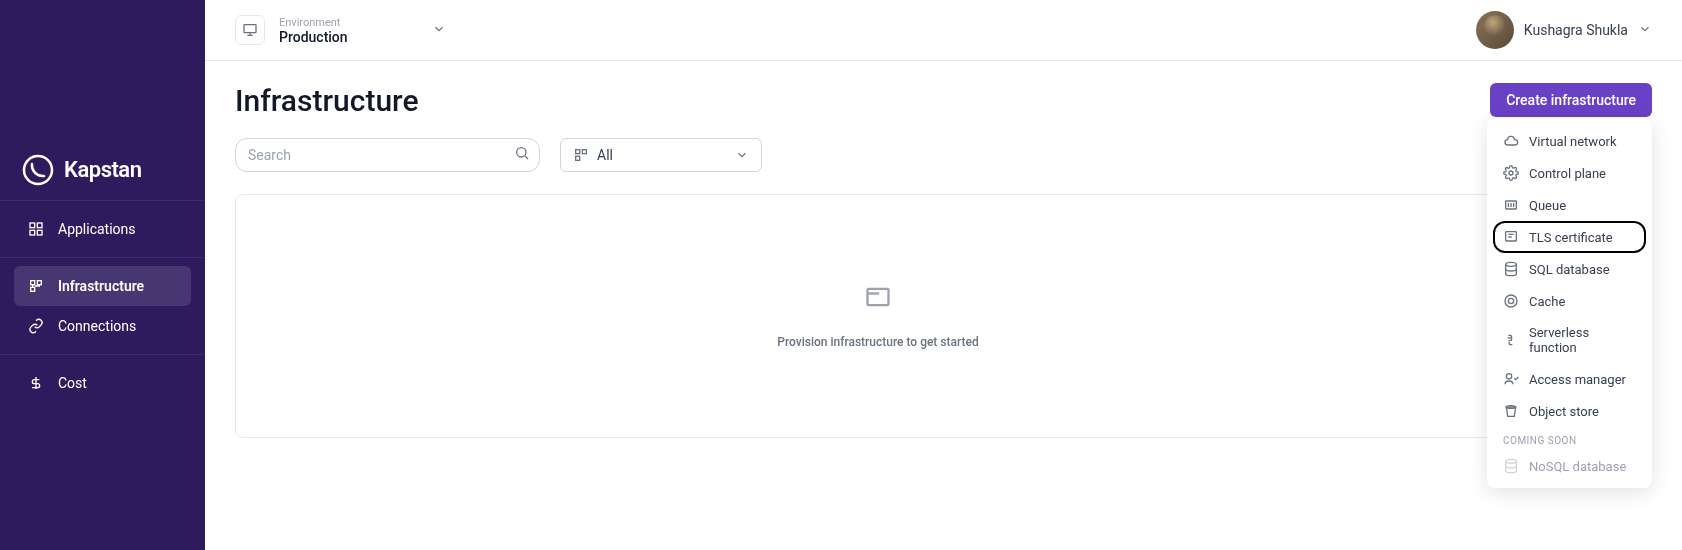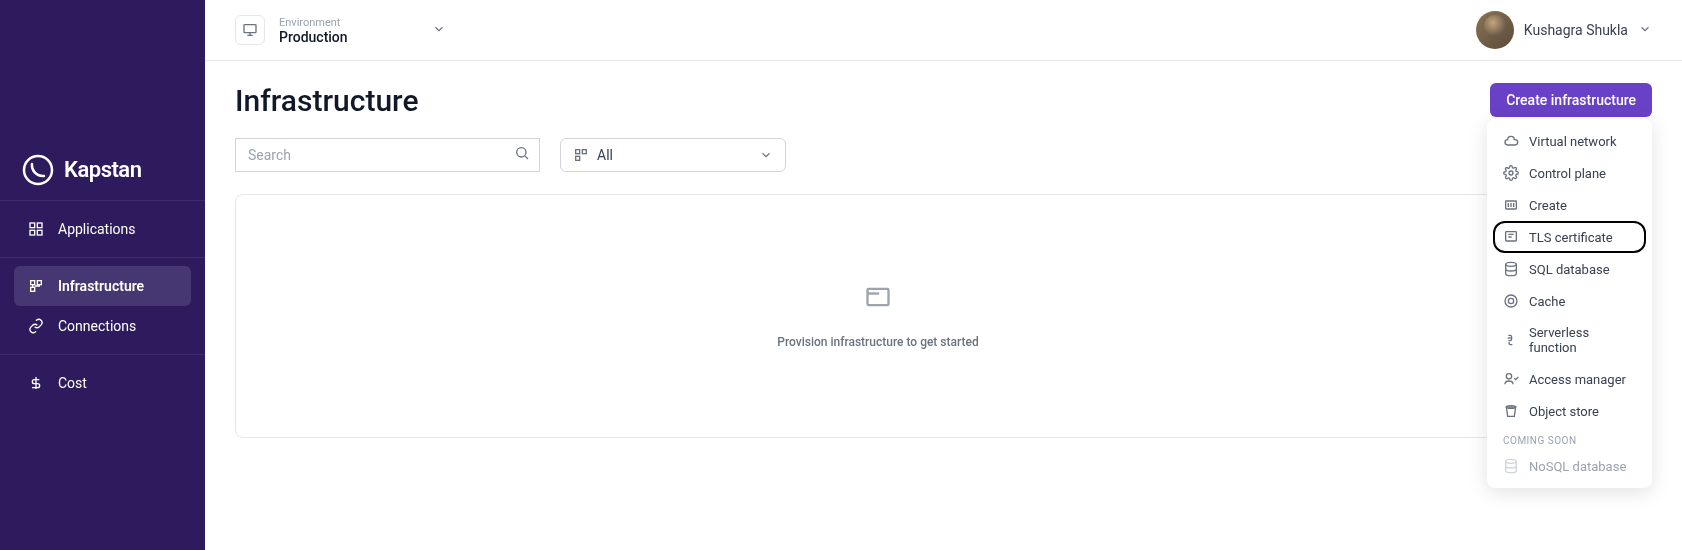--- a/index.html
+++ b/index.html
@@ -167,39 +167,39 @@
       margin-bottom: 22px;
     }
     .search-wrap {
       position: relative;
       width: 305px;
     }
     .search-input {
       width: 100%;
       height: 34px;
       border: 1px solid #d1d5db;
-      border-radius: 0;
+      border-radius: 12px;
       padding: 0 36px 0 12px;
       font-size: 14px;
       color: #374151;
     }
     .search-input::placeholder {
       color: #9ca3af;
     }
     .search-icon {
       position: absolute;
       right: 10px;
       top: 50%;
       transform: translateY(-50%);
       color: #6b7280;
       pointer-events: none;
     }
     .filter-select {
       height: 34px;
-      width: 226px;
+      width: 202px;
       border: 1px solid #d1d5db;
       border-radius: 6px;
       display: flex;
       align-items: center;
       justify-content: space-between;
       padding: 0 12px;
       font-size: 14px;
       cursor: pointer;
       color: #374151;
     }
@@ -391,21 +391,21 @@
             <circle cx="12" cy="12" r="3"></circle>
             <path d="M19.4 15a1.65 1.65 0 0 0 .33 1.82l.06.06a2 2 0 1 1-2.83 2.83l-.06-.06a1.65 1.65 0 0 0-1.82-.33 1.65 1.65 0 0 0-1 1.51V21a2 2 0 0 1-4 0v-.09a1.65 1.65 0 0 0-1-1.51 1.65 1.65 0 0 0-1.82.33l-.06.06a2 2 0 1 1-2.83-2.83l.06-.06a1.65 1.65 0 0 0 .33-1.82 1.65 1.65 0 0 0-1.51-1H3a2 2 0 0 1 0-4h.09a1.65 1.65 0 0 0 1.51-1 1.65 1.65 0 0 0-.33-1.82l-.06-.06a2 2 0 1 1 2.83-2.83l.06.06a1.65 1.65 0 0 0 1.82.33h0a1.65 1.65 0 0 0 1-1.51V3a2 2 0 0 1 4 0v.09a1.65 1.65 0 0 0 1 1.51 1.65 1.65 0 0 0 1.82-.33l.06-.06a2 2 0 1 1 2.83 2.83l-.06.06a1.65 1.65 0 0 0-.33 1.82v0a1.65 1.65 0 0 0 1.51 1H21a2 2 0 0 1 0 4h-.09a1.65 1.65 0 0 0-1.51 1z"></path>
           </svg>
         <span>Control plane</span>
       </div>
       <div class="dropdown-item">
         <svg viewBox="0 0 24 24" fill="none" stroke="currentColor" stroke-width="2">
             <rect x="4" y="6" width="16" height="12" rx="1"></rect>
             <path d="M8 9v6M12 9v6M16 9v6"></path>
           </svg>
-        <span>Create</span>
+        <span>Queue</span>
       </div>
       <div class="dropdown-item highlighted">
         <svg viewBox="0 0 24 24" fill="none" stroke="currentColor" stroke-width="2">
             <rect x="4" y="4" width="16" height="14" rx="1"></rect>
             <path d="M8 8h8M8 12h5"></path>
           </svg>
         <span>TLS certificate</span>
       </div>
       <div class="dropdown-item">
         <svg viewBox="0 0 24 24" fill="none" stroke="currentColor" stroke-width="2">

